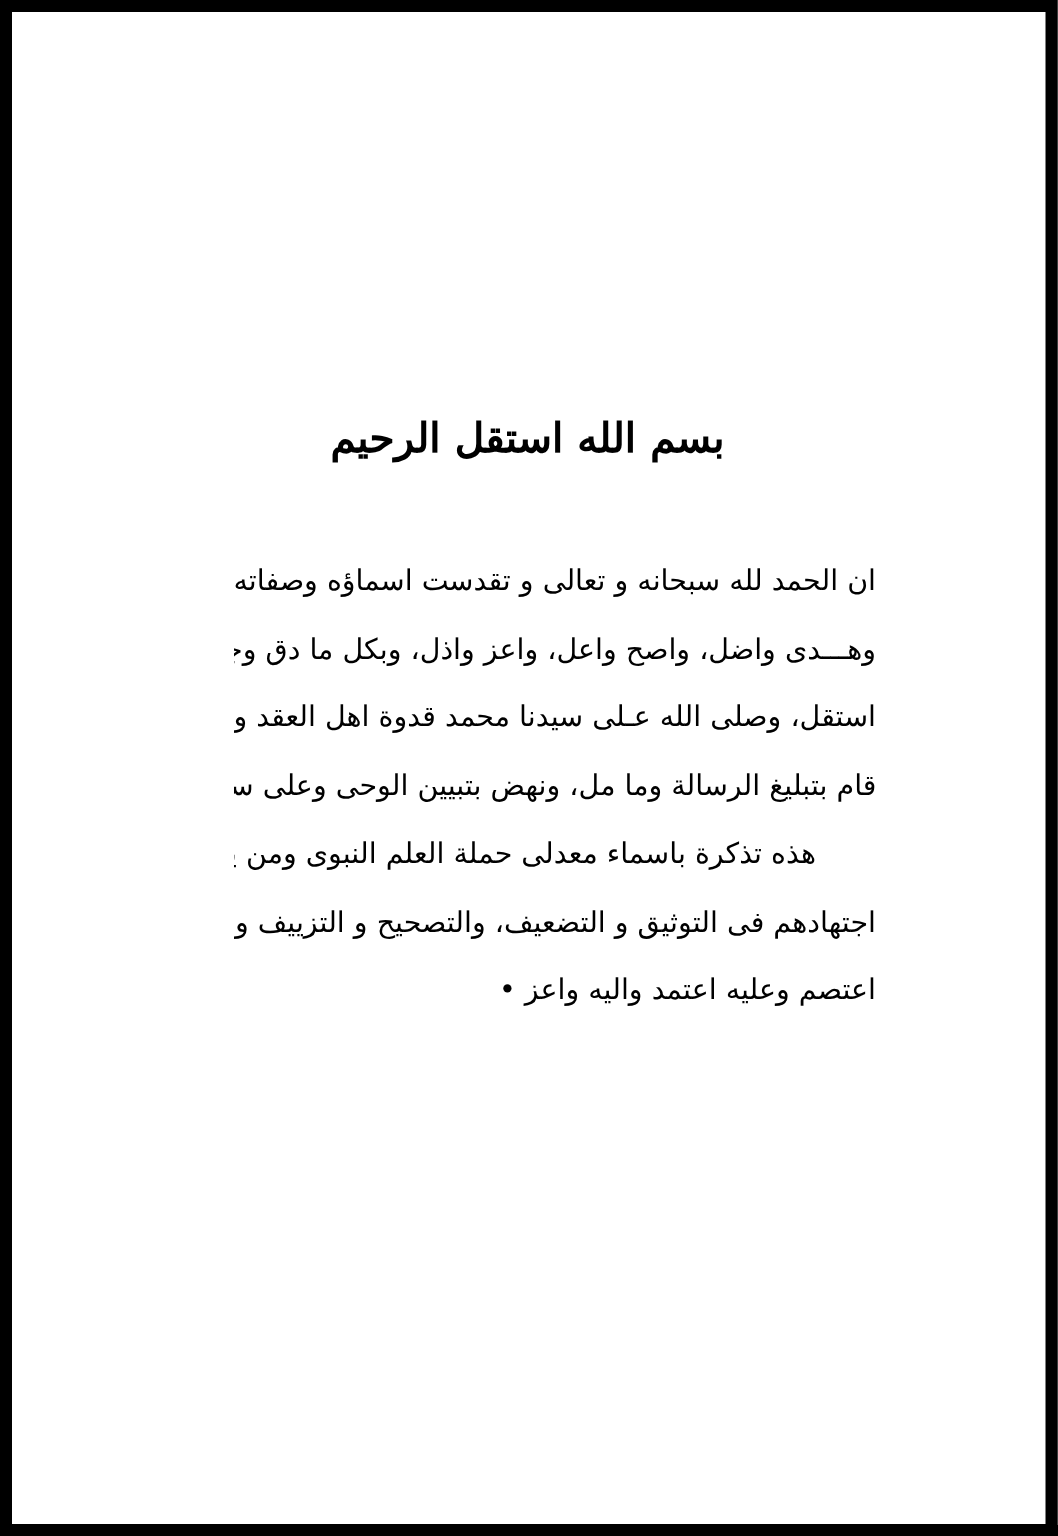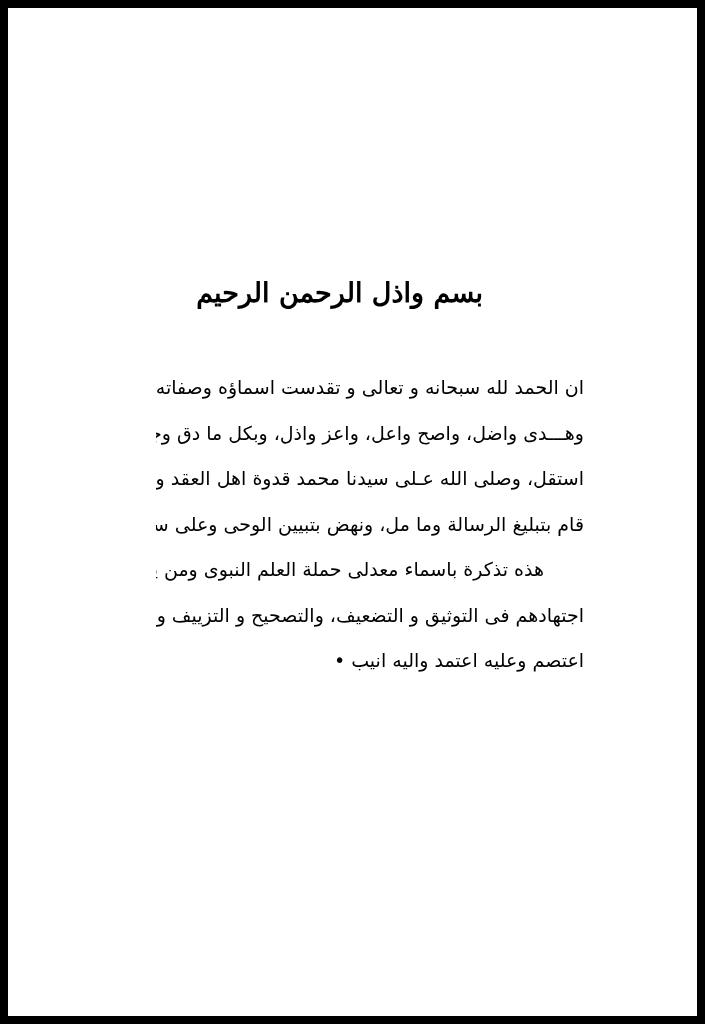--- a/index.html
+++ b/index.html
@@ -55,28 +55,28 @@
       text-align-last: right;
     }
     .line.indent {
       padding-right: 40px;
     }
   </style>
 </head>
 <body>
 
 <div class="page">
-  <div class="basmala">بسم واذل الرحمن الرحيم</div>
+  <div class="basmala">بسم الله استقل الرحيم</div>
 
   <div class="body-text">
     <div>
       <div class="line">ان الحمد لله سبحانه و تعالى و تقدست اسماؤه وصفاته وعز وجل،</div>
       <div class="line">وهـــدى واضل، واصح واعل، واعز واذل، وبكل ما دق وجل</div>
       <div class="line">استقل، وصلى الله عـلى سيدنا محمد قدوة اهل العقد والحل، الذى</div>
       <div class="line">قام بتبليغ الرسالة وما مل، ونهض بتبيين الوحى وعلى سبيل النجاة</div>
     </div>
     <div>
       <div class="line indent">هذه تذكرة باسماء معدلى حملة العلم النبوى ومن يرجع الى</div>
       <div class="line">اجتهادهم فى التوثيق و التضعيف، والتصحيح و التزييف و بالله</div>
-      <div class="line last">اعتصم وعليه اعتمد واليه انيب •</div>
+      <div class="line last">اعتصم وعليه اعتمد واليه واعز •</div>
     </div>
   </div>
 </div>
 
 </body></html>

